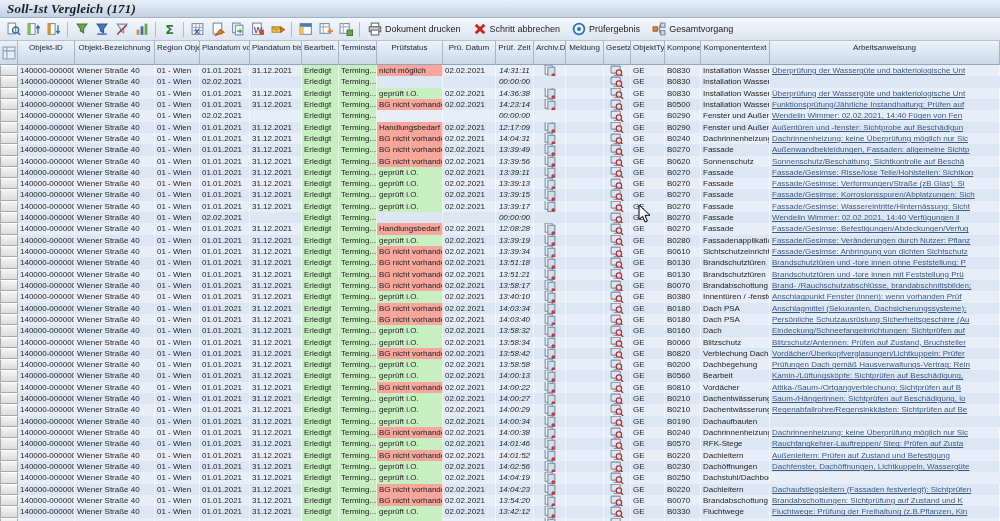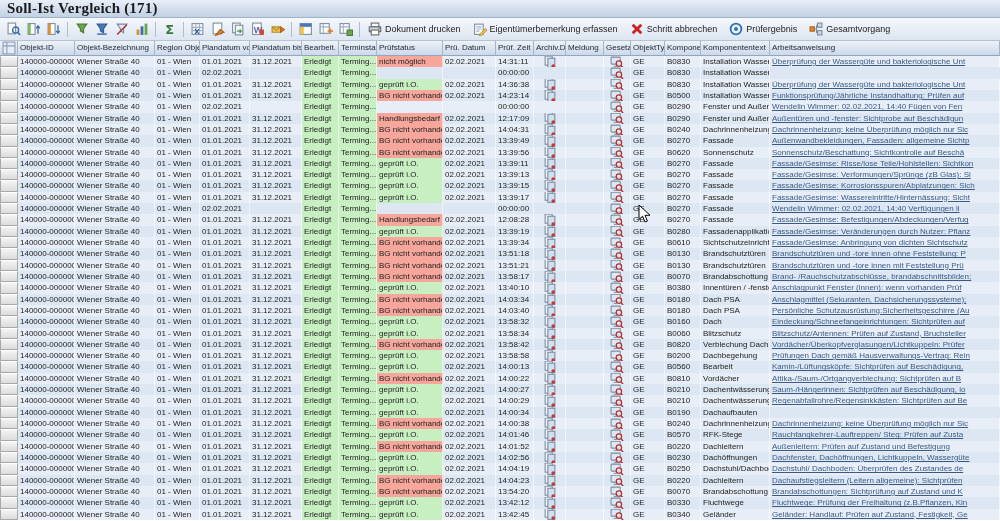--- a/index.html
+++ b/index.html
@@ -15,21 +15,21 @@
   
   .titlebar {
     height: 18px;
     background: linear-gradient(#e9eff8, #c2d1e4);
     border-bottom: 1px solid #9fb2c8;
     display: flex; align-items: center;
     padding-left: 7px;
   }
   .titlebar .title {
     font-family: "Liberation Serif", serif;
-    font-size: 15px; font-weight: bold; 
+    font-size: 13px; font-weight: bold; font-style: italic;
     color: #1c1c1c; letter-spacing: 0.2px;
   }
   
   .toolbar {
     height: 23px;
     background: linear-gradient(#f5f8fc, #dce5f1);
     border-bottom: 1px solid #b6c3d6;
     display: flex; align-items: center;
     padding: 0 4px; gap: 1px;
   }
@@ -42,41 +42,42 @@
   .tbbtn {
     display: inline-flex; align-items: center; gap:3px;
     height: 18px; padding: 0 6px 0 3px;
     font-size: 9px; color:#222; white-space: nowrap;
     border:1px solid transparent; border-radius:2px;
   }
   .tbbtn svg { flex:none; }
   
   .grid { width: 1000px; }
   .hdr {
-    display: flex; height: 15px;
+    display: flex; height: 24px;
     background: linear-gradient(#eef2f8, #ccd9e9);
+    text-align: center;
   }
   .hdr .cell {
     background: linear-gradient(#eef2f8, #ccd9e9);
     border-right: 1px solid #a6b6ca;
     border-bottom: 1px solid #93a6bd;
     color: #1f2430;
     line-height: 14px;
   }
   .row { display: flex; height: 11.32px; }
   .row.even { background: #e8eef8; }
   .row.odd  { background: #dde7f3; }
   .cell {
     overflow: hidden; white-space: nowrap;
     padding: 0 2px; line-height: 11.3px;
     border-right: 1px solid rgba(255,255,255,0.55);
     flex: none;
   }
   .cell.num { text-align: left; }
-  .cell.rt  { text-align: left; }
+  .cell.rt  { text-align: center; font-style: italic; }
   .cell.ic  { text-align: center; padding:0; display:flex; align-items:center; justify-content:center; }
   .cell.ok  { background: var(--ok-bg); }
   .cell.err { background: var(--err-bg); }
   .cell.sel {
     background: linear-gradient(#f4f4f4, #dcdcdc);
     border: 1px solid #a8a8a8; border-top-color:#fff;
   }
   .c0 { width:18px; } .c1 { width:57px; } .c2 { width:80px; }
   .c3 { width:45px; } .c4 { width:50px; } .c5 { width:52px; }
   .c6 { width:37px; } .c7 { width:38px; } .c8 { width:66px; }
@@ -244,30 +245,20 @@
           <rect x="1.2" y="4.5" width="10.6" height="4.5" fill="#cfd6df" stroke="#666"></rect>
           <rect x="3" y="7.5" width="7" height="4.5" fill="#fff" stroke="#666"></rect>
           <circle cx="10.3" cy="5.8" r="0.8" fill="#4a9b3f"></circle>
         </svg>
       </span>
       <span>Dokument drucken</span>
     </span>
     <span class="tbbtn">
       <span class="icwrap" style="display:inline-flex">
         <svg width="14" height="14" viewBox="0 0 13 13">
-          <rect x="1.5" y="2" width="8" height="9.5" fill="#fff" stroke="#7a8ba0"></rect>
-          <path d="M3 4.5h5M3 6.5h5M3 8.5h3" stroke="#9fb0c4"></path>
-          <path d="M6.5 11L11.5 6L13 7.5L8 12.5L6 13Z" fill="#f2c14e" stroke="#b08a2a" stroke-width="0.8"></path>
-        </svg>
-      </span>
-      <span>Eigentümerbemerkung erfassen</span>
-    </span>
-    <span class="tbbtn">
-      <span class="icwrap" style="display:inline-flex">
-        <svg width="14" height="14" viewBox="0 0 13 13">
           <path d="M2.5 2.5L10.5 10.5M10.5 2.5L2.5 10.5" stroke="#cc2222" stroke-width="2.6"></path>
         </svg>
       </span>
       <span>Schritt abbrechen</span>
     </span>
     <span class="tbbtn">
       <span class="icwrap" style="display:inline-flex">
         <svg width="14" height="14" viewBox="0 0 13 13">
           <circle cx="6.5" cy="6.5" r="5" fill="#eaf2fb" stroke="#2e6fb0" stroke-width="1.6"></circle>
           <circle cx="6.5" cy="6.5" r="1.8" fill="#2e6fb0"></circle>
@@ -698,21 +689,21 @@
               <rect x="1" y="2" width="8.5" height="6.5" rx="0.8" fill="#dfe8f2" stroke="#7a8ba0"></rect>
               <path d="M3.5 10.5h3.5" stroke="#7a8ba0"></path>
               <circle cx="8.3" cy="8" r="2.5" fill="rgba(255,255,255,0.6)" stroke="#b03030" stroke-width="1.1"></circle>
               <line x1="10.1" y1="9.9" x2="12.2" y2="12" stroke="#b03030" stroke-width="1.4"></line>
             </svg>
           </span>
         </div>
         <div class="cell c14">GE</div>
         <div class="cell c15">B0270</div>
         <div class="cell c16">Fassade</div>
-        <div class="cell c17"><a class="cell-link">Fassade/Gesimse: Verformungen/Sprünge (zB Glas): Si</a></div>
+        <div class="cell c17"><a class="cell-link">Fassade/Gesimse: Verformungen/Straße (zB Glas): Si</a></div>
       </div>
       <div class="row odd">
         <div class="cell c0 sel"></div>
         <div class="cell c1">140000-000000</div>
         <div class="cell c2">Wiener Straße 40</div>
         <div class="cell c3">01 - Wien</div>
         <div class="cell c4 num">01.01.2021</div>
         <div class="cell c5 num">31.12.2021</div>
         <div class="cell c6 ok">Erledigt</div>
         <div class="cell c7 ok">Terming...</div>
@@ -1651,21 +1642,20 @@
               <rect x="1" y="2" width="8.5" height="6.5" rx="0.8" fill="#dfe8f2" stroke="#7a8ba0"></rect>
               <path d="M3.5 10.5h3.5" stroke="#7a8ba0"></path>
               <circle cx="8.3" cy="8" r="2.5" fill="rgba(255,255,255,0.6)" stroke="#b03030" stroke-width="1.1"></circle>
               <line x1="10.1" y1="9.9" x2="12.2" y2="12" stroke="#b03030" stroke-width="1.4"></line>
             </svg>
           </span>
         </div>
         <div class="cell c14">GE</div>
         <div class="cell c15">B0250</div>
         <div class="cell c16">Dachstuhl/Dachboden</div>
-        <div class="cell c17"><a class="cell-link">Dachstuhl/ Dachboden: Überprüfen des  Zustandes de</a></div>
       </div>
       <div class="row odd">
         <div class="cell c0 sel"></div>
         <div class="cell c1">140000-000000</div>
         <div class="cell c2">Wiener Straße 40</div>
         <div class="cell c3">01 - Wien</div>
         <div class="cell c4 num">01.01.2021</div>
         <div class="cell c5 num">31.12.2021</div>
         <div class="cell c6 ok">Erledigt</div>
         <div class="cell c7 ok">Terming...</div>
@@ -1688,21 +1678,21 @@
               <rect x="1" y="2" width="8.5" height="6.5" rx="0.8" fill="#dfe8f2" stroke="#7a8ba0"></rect>
               <path d="M3.5 10.5h3.5" stroke="#7a8ba0"></path>
               <circle cx="8.3" cy="8" r="2.5" fill="rgba(255,255,255,0.6)" stroke="#b03030" stroke-width="1.1"></circle>
               <line x1="10.1" y1="9.9" x2="12.2" y2="12" stroke="#b03030" stroke-width="1.4"></line>
             </svg>
           </span>
         </div>
         <div class="cell c14">GE</div>
         <div class="cell c15">B0220</div>
         <div class="cell c16">Dachleitern</div>
-        <div class="cell c17"><a class="cell-link">Dachaufstiegsleitern (Leitern allgemeine): Sichtprüfen</a></div>
+        <div class="cell c17"><a class="cell-link">Dachaufstiegsleitern (Fassaden festverlegt): Sichtprüfen</a></div>
       </div>
       <div class="row even">
         <div class="cell c0 sel"></div>
         <div class="cell c1">140000-000000</div>
         <div class="cell c2">Wiener Straße 40</div>
         <div class="cell c3">01 - Wien</div>
         <div class="cell c4 num">01.01.2021</div>
         <div class="cell c5 num">31.12.2021</div>
         <div class="cell c6 ok">Erledigt</div>
         <div class="cell c7 ok">Terming...</div>

